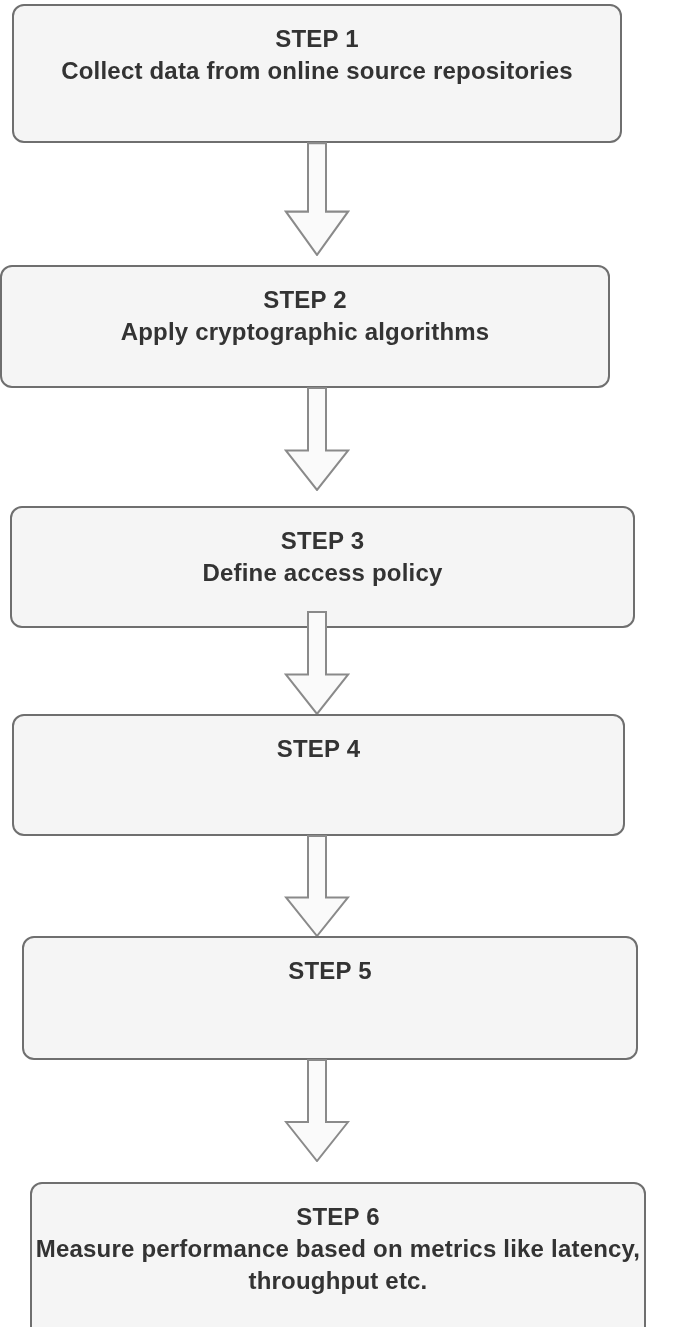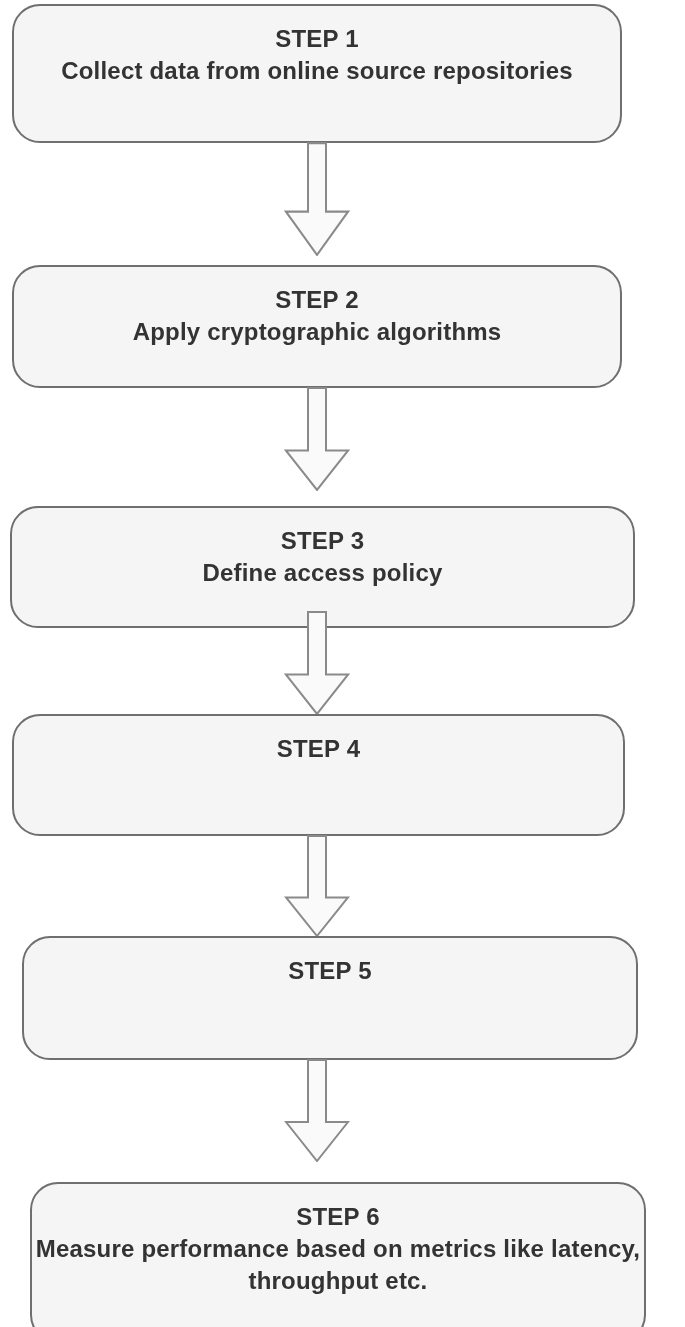--- a/index.html
+++ b/index.html
@@ -13,33 +13,33 @@
     height: 1327px;
     background: var(--background, #ffffff);
     font-family: "Liberation Sans", sans-serif;
     overflow: hidden;
   }
   .step-box {
     position: absolute;
     box-sizing: border-box;
     background: var(--box-fill, #f5f5f5);
     border: 2px solid var(--box-border, #6f6f6f);
-    border-radius: 28px;
+    border-radius: 12px;
     text-align: center;
     padding: 17px 2px 0 2px;
   }
   .step-label, .step-desc {
     font-weight: bold;
     font-size: 24px;
     line-height: 32px;
     letter-spacing: 0.2px;
     color: var(--text, #333333);
   }
   .b1 { left: 12px; top: 4px;    width: 610px; height: 139px; }
-  .b2 { left: 12px; top: 265px;  width: 610px; height: 123px; }
+  .b2 { left: 0; top: 265px;  width: 610px; height: 123px; }
   .b3 { left: 10px; top: 490px;  width: 625px; height: 122px; margin-top: 16px; }
   .b4 { left: 12px; top: 714px;  width: 613px; height: 122px; text-align: center; }
   .b5 { left: 22px; top: 936px;  width: 616px; height: 124px; }
   .b6 { left: 30px; top: 1162px; width: 616px; height: 161px; margin-top: 20px; }
   .arrow {
     position: absolute;
     width: 66px;
   }
   .arrow svg {
     display: block;

